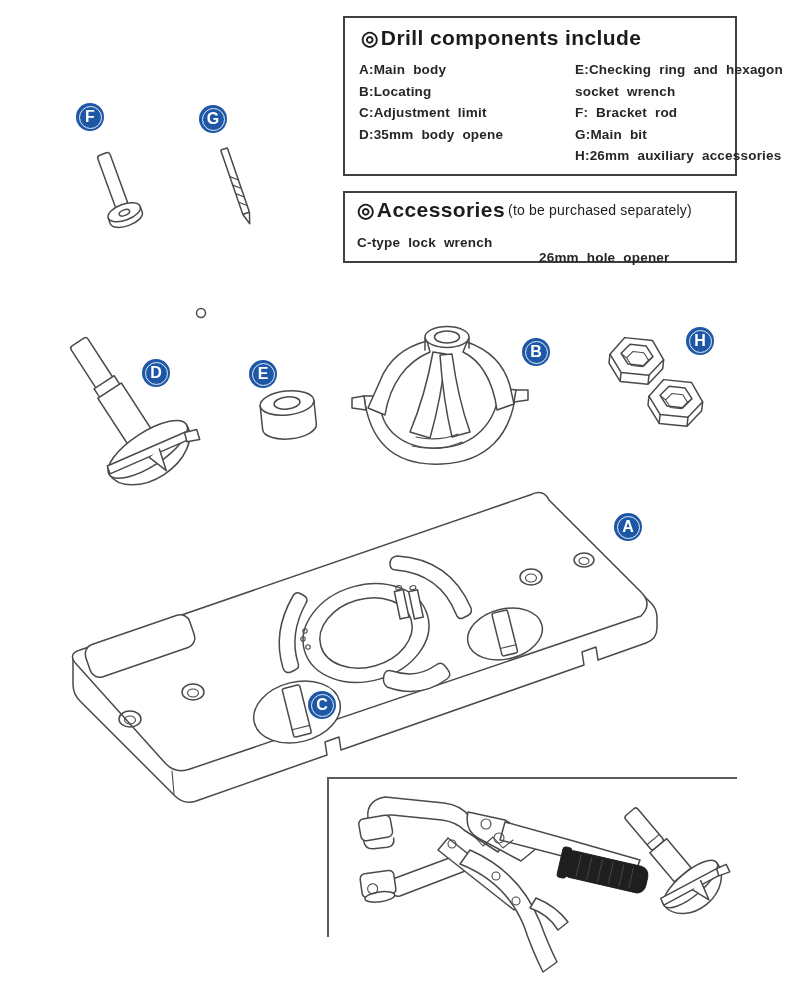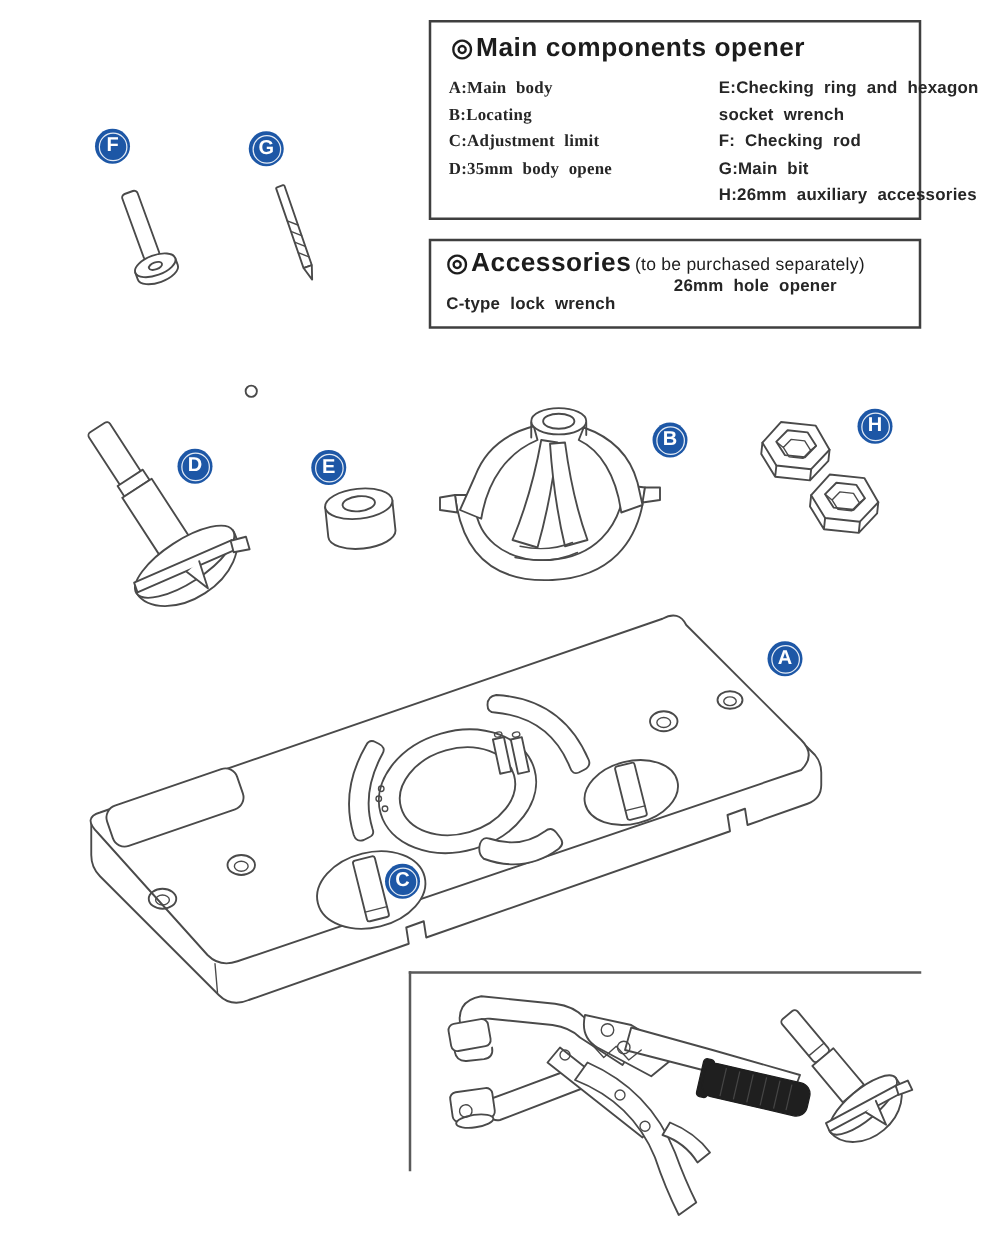--- a/index.html
+++ b/index.html
@@ -12,21 +12,21 @@
   
   .box{position:absolute;border:2px solid #3f3f3f;background:#fff;box-sizing:border-box;}
   #box-main{left:343px;top:16px;width:394px;height:160px;}
   #box-acc{left:343px;top:191px;width:394px;height:72px;}
   .box-title{position:absolute;left:16px;top:8px;font-size:21px;font-weight:bold;color:#1c1c1c;
              letter-spacing:0.4px;white-space:nowrap;display:flex;align-items:center;}
   .bullet{font-size:20px;margin-right:2px;font-weight:bold;}
   .subtitle{font-size:14px;font-weight:normal;margin-left:3px;letter-spacing:0.2px;}
   .item{position:absolute;font-size:13.5px;font-weight:bold;color:#262626;letter-spacing:0.2px;
         word-spacing:4px;white-space:nowrap;}
-  .col-l{left:14px;font-family:Liberation Serif, serif;}
+  .col-l{left:14px;}
   .col-r{left:186px;padding-left:44px;}
   
   .badge{position:absolute;width:28px;height:28px;border-radius:50%;background:#1d57a6;color:#fff;
          display:flex;align-items:center;justify-content:center;font-size:16px;font-weight:bold;}
   .badge::after{content:"";position:absolute;inset:2.5px;border:1.3px solid rgba(255,255,255,0.88);
          border-radius:50%;}
   .badge span{position:relative;top:-0.5px;}
   
   .bb-top{position:absolute;left:327px;top:777px;width:410px;height:2px;background:#5a5a5a;}
   .bb-left{position:absolute;left:327px;top:777px;width:2px;height:160px;background:#5a5a5a;}
@@ -194,41 +194,41 @@
       <path class="wf" d="M 30 99 L 40 102 L 38 110 L 27 106 Z"></path>
     </g>
   </svg>
 
   <div class="bb-top"></div>
   <div class="bb-left"></div>
 
   <div class="box" id="box-main">
     <div class="box-title">
       <span class="bullet">◎</span>
-      <span>Main components opener</span>
+      <span>Drill components include</span>
     </div>
     <div class="item col-l" style="top:44px">A:Main body</div>
     <div class="item col-l" style="top:65.5px">B:Locating</div>
     <div class="item col-l" style="top:87px">C:Adjustment limit</div>
     <div class="item col-l" style="top:108.5px">D:35mm body opene</div>
     <div class="item col-r" style="top:44px">E:Checking ring and hexagon</div>
     <div class="item col-r" style="top:65.5px">socket wrench</div>
-    <div class="item col-r" style="top:87px">F: Checking rod</div>
+    <div class="item col-r" style="top:87px">F: Bracket rod</div>
     <div class="item col-r" style="top:108.5px">G:Main bit</div>
     <div class="item col-r" style="top:130px">H:26mm auxiliary accessories</div>
   </div>
 
   <div class="box" id="box-acc">
     <div class="box-title" style="top:5px;left:12px">
       <span class="bullet">◎</span>
       <span>Accessories</span>
       <span class="subtitle">(to be purchased separately)</span>
     </div>
     <div class="item" style="left:12px;top:42px">C-type lock wrench</div>
-    <div class="item" style="left:194px;top:28px">26mm hole opener</div>
+    <div class="item" style="left:194px;top:57px">26mm hole opener</div>
   </div>
 
   <div class="badge" style="left:76px;top:103px">
       <span>F</span>
     </div>
   <div class="badge" style="left:199px;top:105px">
       <span>G</span>
     </div>
   <div class="badge" style="left:142px;top:359px">
       <span>D</span>

